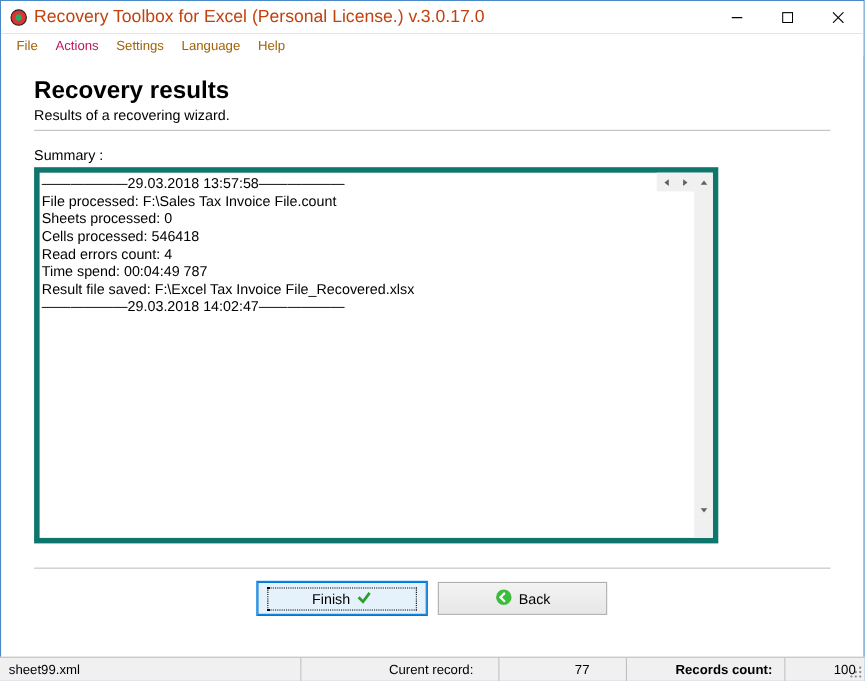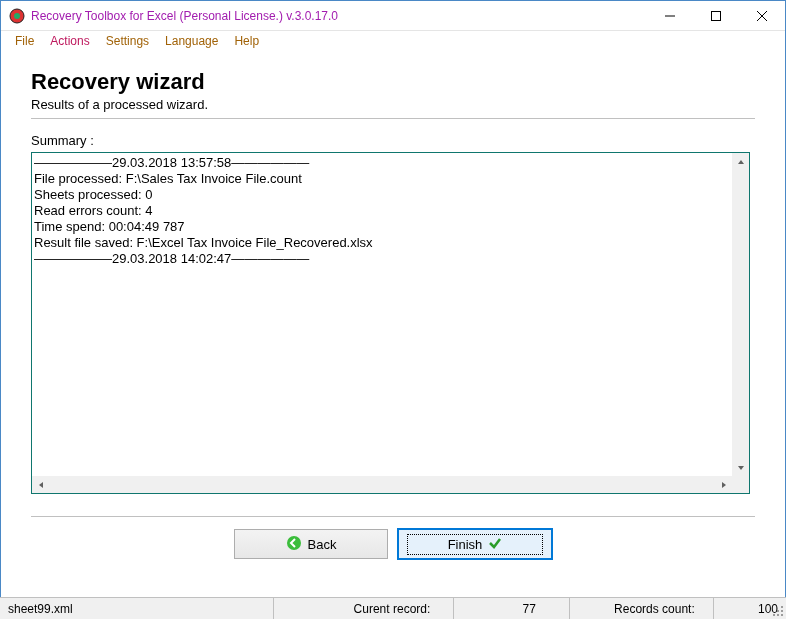--- a/index.html
+++ b/index.html
@@ -20,22 +20,22 @@
     background: #fff;
     border-bottom: 1px solid #e5e5e5;
   }
   .titlebar .app-icon {
     width: 16px; height: 16px;
     margin: 0 6px 0 8px;
     display: flex; align-items: center; justify-content: center;
   }
   .titlebar .title {
     flex: 1;
-    font-size: 12px;
-    color: #a21caf;
+    font-size: 16px;
+    color: #c2410c;
   }
   .win-controls { display: flex; height: 100%; }
   .win-btn {
     width: 46px; height: 100%;
     display: flex; align-items: center; justify-content: center;
     color: #000;
   }
   .win-btn svg { width: 10px; height: 10px; }
   .menubar {
     display: flex;
@@ -66,27 +66,27 @@
   hr.sep {
     border: none;
     border-top: 1px solid #c0c0c0;
     margin: 0;
   }
   .summary-label {
     margin: 14px 0 4px 0;
     font-size: 13px;
   }
   .log-box-wrap {
-    border: 1px solid #0f766e;
-    width: 719px;
+    border: 5px solid #0f766e;
+    width: 622px;
     height: 342px;
     position: relative;
     background: #fff;
     display: flex;
-    flex-direction: column;
+    flex-direction: row;
   }
   .log-box {
     flex: 1;
     padding: 2px 2px 0 2px;
     font-size: 13px;
     line-height: 16px;
     overflow: hidden;
     position: relative;
   }
   .log-line { white-space: pre; }
@@ -158,21 +158,21 @@
   }
   .status-cell {
     border-right: 1px solid #c0c0c0;
     padding: 3px 8px;
     display: flex;
     align-items: center;
   }
   .sc-file { width: 336px; }
   .sc-curlabel { width: 130px; margin-left: 36px; }
   .sc-curval { width: 96px; justify-content: center; }
-  .sc-reclabel { width: 130px; }
+  .sc-reclabel { width: 130px; font-weight: bold; }
   .sc-recval { flex: 1; justify-content: flex-end; border-right: none; position: relative; }
   .grip {
     position: absolute;
     right: 2px; bottom: 2px;
     width: 12px; height: 12px;
   }
 </style>
 </head>
 <body>
 
@@ -206,30 +206,31 @@
 
 <div class="menubar">
   <div class="menu-item">File</div>
   <div class="menu-item disabled">Actions</div>
   <div class="menu-item">Settings</div>
   <div class="menu-item">Language</div>
   <div class="menu-item">Help</div>
 </div>
 
 <div class="content">
-  <div class="page-title">Recovery wizard</div>
-  <div class="page-subtitle">Results of a processed wizard.</div>
+  <div class="page-title">Recovery results</div>
+  <div class="page-subtitle">Results of a recovering wizard.</div>
   <hr class="sep">
   <div class="summary-label">Summary :</div>
 
   <div class="log-box-wrap">
     <div class="log-box">
       <div class="log-line">——————29.03.2018 13:57:58——————</div>
       <div class="log-line">File processed: F:\Sales Tax Invoice File.count</div>
       <div class="log-line">Sheets processed: 0</div>
+      <div class="log-line">Cells processed: 546418</div>
       <div class="log-line">Read errors count: 4</div>
       <div class="log-line">Time spend: 00:04:49 787</div>
       <div class="log-line">Result file saved: F:\Excel Tax Invoice File_Recovered.xlsx</div>
       <div class="log-line">——————29.03.2018 14:02:47——————</div>
     </div>
     <div class="vscroll">
       <div class="scroll-btn">
         <svg width="8" height="8" viewBox="0 0 8 8">
             <path d="M4 2 L7 6 L1 6 Z" fill="#606060"></path>
           </svg>
@@ -249,38 +250,38 @@
       <div class="scroll-btn">
         <svg width="8" height="8" viewBox="0 0 8 8">
             <path d="M6 4 L2 1 L2 7 Z" fill="#606060"></path>
           </svg>
       </div>
     </div>
     <div class="scroll-corner"></div>
   </div>
 
   <div class="button-bar">
-    <div class="btn">
-      <span>
-        <svg width="16" height="16" viewBox="0 0 16 16">
-            <circle cx="8" cy="8" r="7" fill="#3bbd3b"></circle>
-            <path d="M9 4 L5 8 L9 12" fill="none" stroke="#fff" stroke-width="2"></path>
-          </svg>
-      </span>
-      <span>Back</span>
-    </div>
     <div class="btn focus">
       <span class="dotted">
         <span>Finish</span>
         <span>
           <svg width="14" height="14" viewBox="0 0 14 14">
               <path d="M2 7 L6 11 L12 3" fill="none" stroke="#2a9d2a" stroke-width="2.5"></path>
             </svg>
         </span>
       </span>
+    </div>
+    <div class="btn">
+      <span>
+        <svg width="16" height="16" viewBox="0 0 16 16">
+            <circle cx="8" cy="8" r="7" fill="#3bbd3b"></circle>
+            <path d="M9 4 L5 8 L9 12" fill="none" stroke="#fff" stroke-width="2"></path>
+          </svg>
+      </span>
+      <span>Back</span>
     </div>
   </div>
 </div>
 
 <div class="statusbar">
   <div class="status-cell sc-file">sheet99.xml</div>
   <div class="status-cell sc-curlabel">Curent record:</div>
   <div class="status-cell sc-curval">77</div>
   <div class="status-cell sc-reclabel">Records count:</div>
   <div class="status-cell sc-recval">

